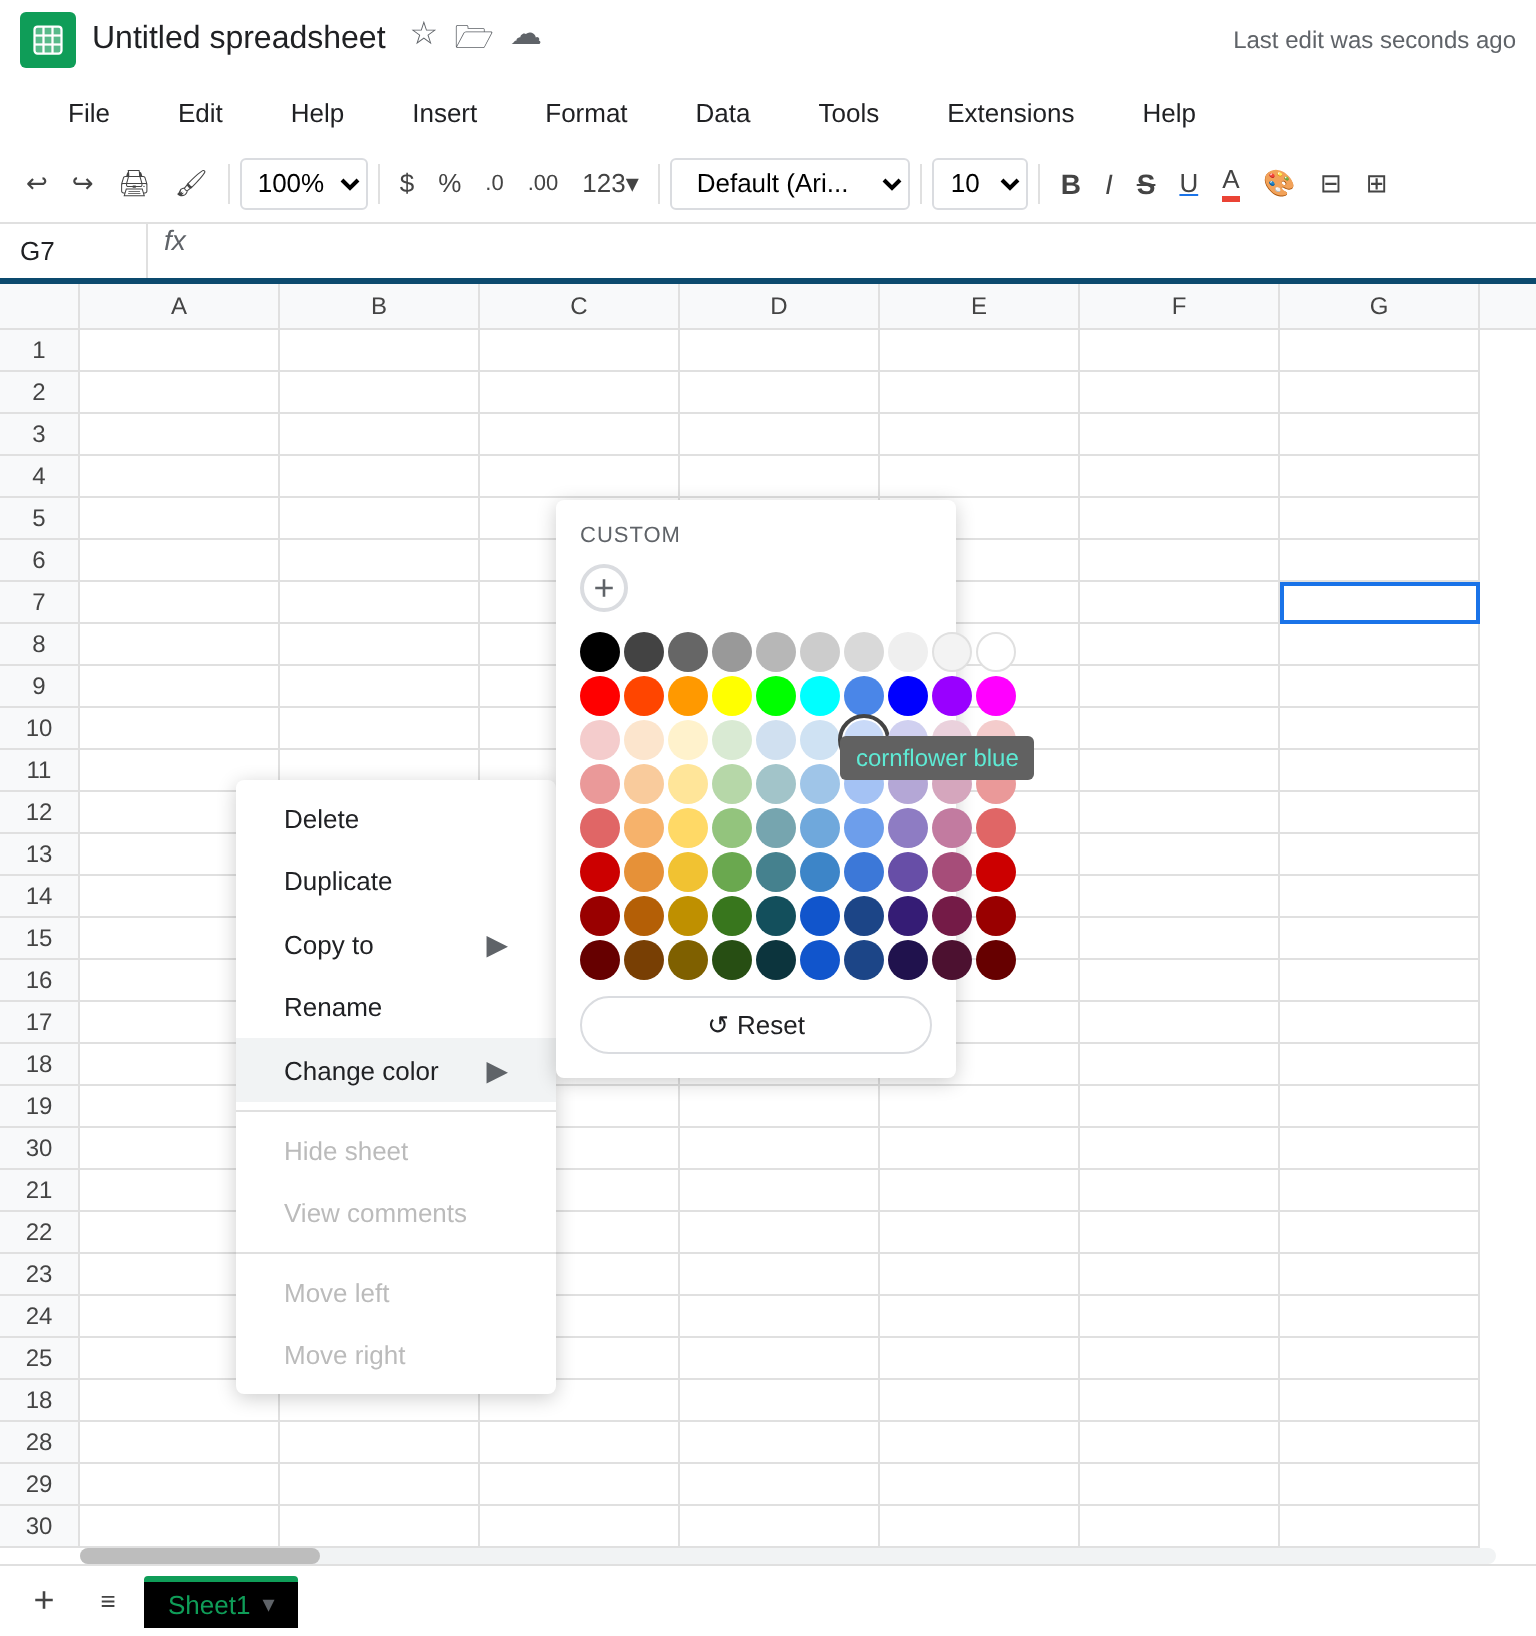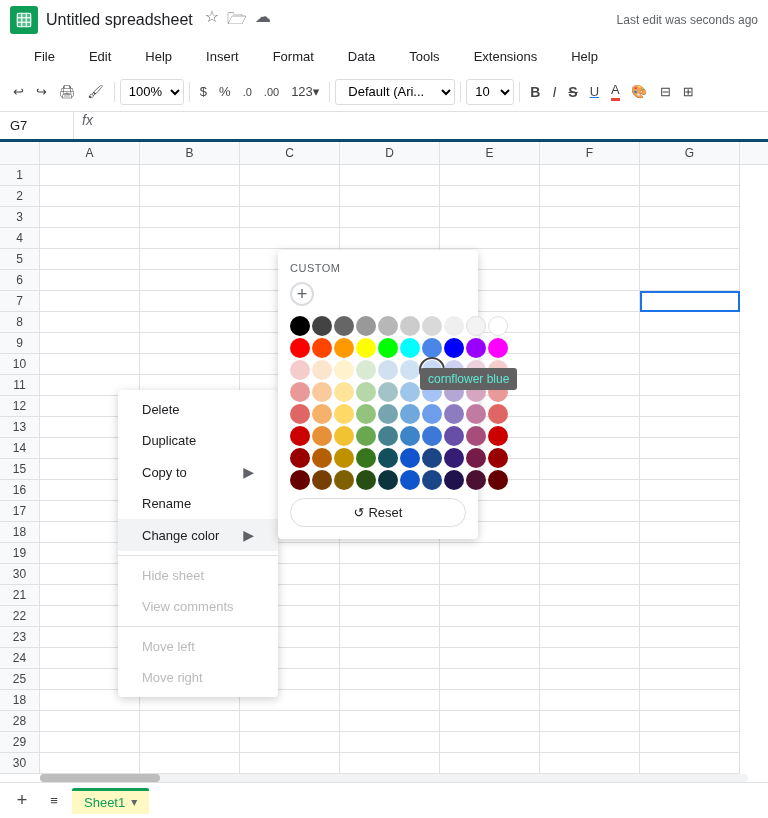--- a/index.html
+++ b/index.html
@@ -176,21 +176,21 @@
     }
     #sheet-list-btn {
       width: 28px; height: 28px; border-radius: 50%; cursor: pointer;
       display: flex; align-items: center; justify-content: center;
       color: #444;
     }
     #sheet-tab {
       display: flex; align-items: center; gap: 6px;
       padding: 4px 12px; border-top: 3px solid #0f9d58;
       font-size: 13px; color: #0f9d58; cursor: pointer;
-      background: #fef9c3; border-radius: 2px 2px 0 0;
+      background: #000000; border-radius: 2px 2px 0 0;
     }
     #sheet-tab-arrow { color: #5f6368; font-size: 12px; }
     #scrollbar-h {
       position: absolute; bottom: 36px; left: 40px; right: 20px; height: 8px;
       background: #f1f3f4; border-radius: 4px;
     }
     #scrollbar-thumb {
       width: 120px; height: 8px; background: #bdbdbd; border-radius: 4px;
     }
   </style>

